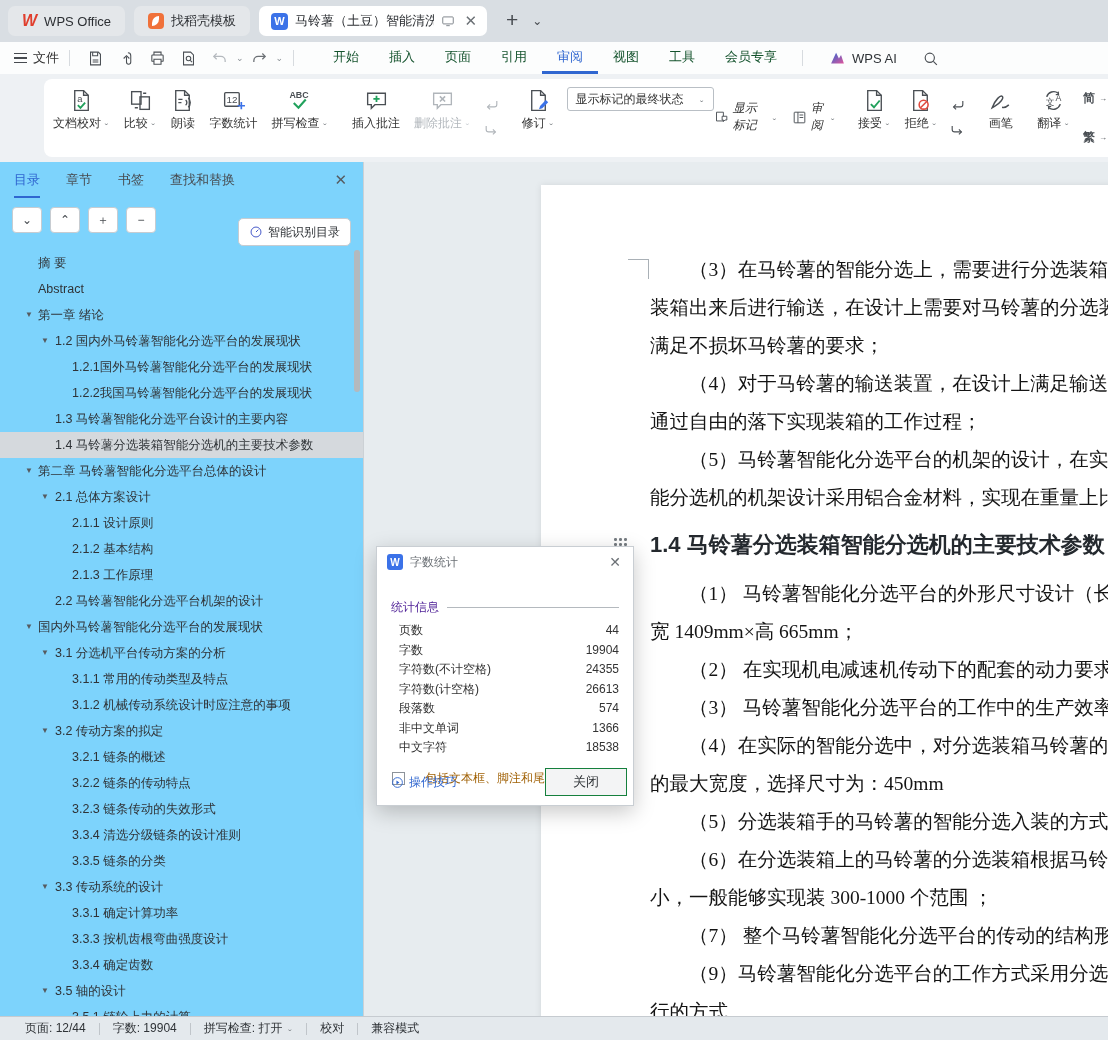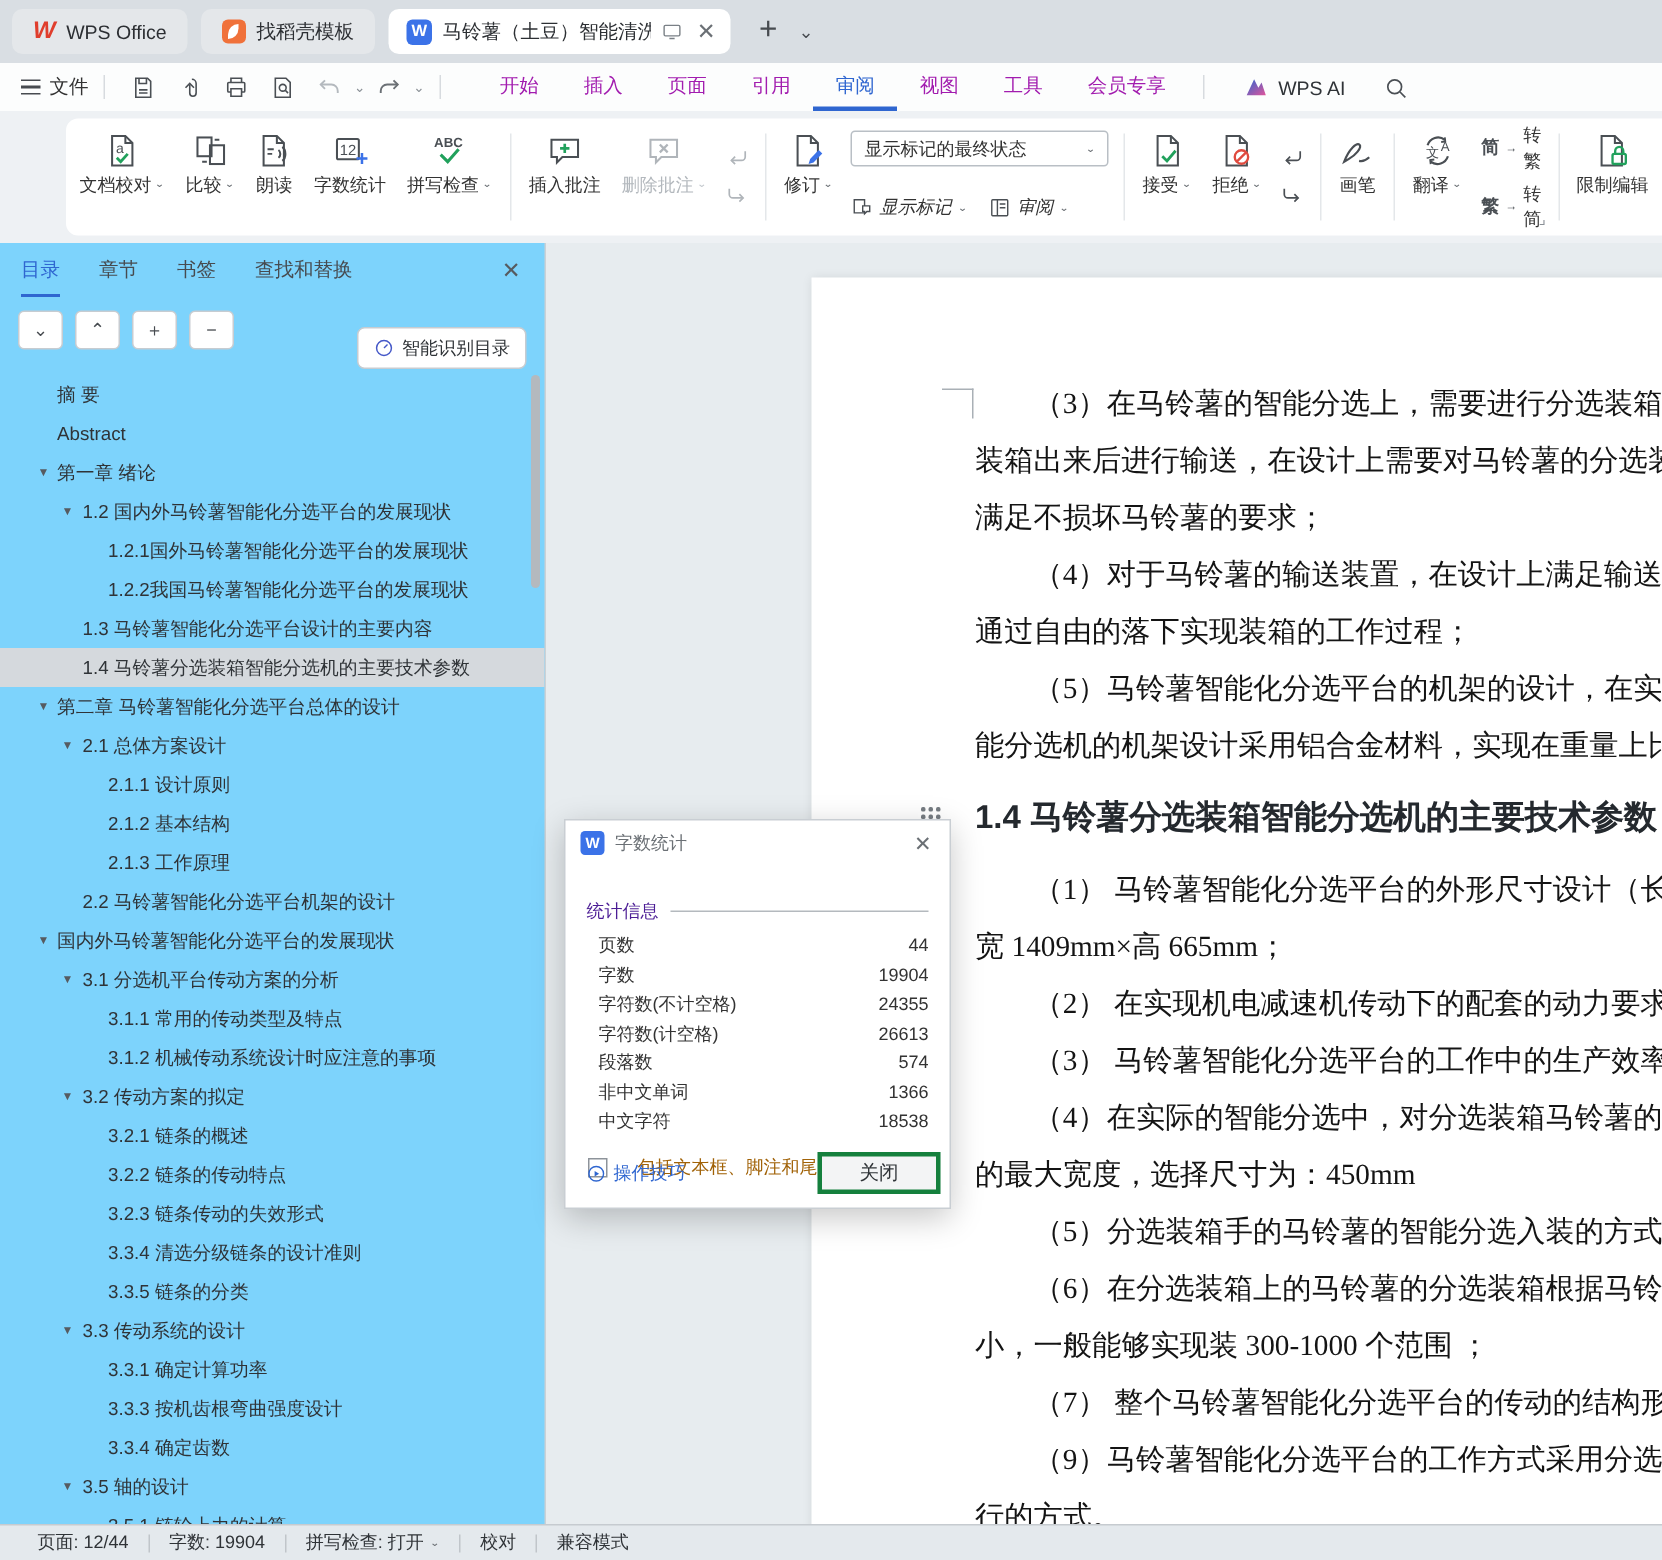--- a/index.html
+++ b/index.html
@@ -31,41 +31,41 @@
   
   .menubar { height:32px; background:#fcfdfd; display:flex; align-items:center; padding-left:14px; }
   .ham { display:flex; flex-direction:column; gap:3px; margin-right:6px; }
   .ham i { width:13px; height:1.5px; background:#474b50; }
   .mdivider { width:1px; height:16px; background:#d7dbdf; margin:0 10px; }
   .qicon { padding:0 7px; color:#4a4f54; display:flex; align-items:center; }
   .qicon svg { width:17px; height:17px; }
   .qicon.gray svg path { stroke:#b4b9be; }
   .smallcaret { font-size:9px; color:#8a9096; margin-left:1px; }
   .mtabs { display:flex; height:32px; margin-left:14px; }
-  .mtab { padding:0 15px; line-height:29px; height:32px; color:#a21caf; border-bottom:3px solid transparent; }
+  .mtab { padding:0 15px; line-height:29px; height:32px; color:#14532d; border-bottom:3px solid transparent; }
   .mtab.active { color:#2f66d0; border-bottom-color:#2f66d0; }
   .ai { display:flex; align-items:center; gap:6px; margin-left:16px; color:#2f3337; }
   .msearch { margin-left:18px; }
 
   
   .ribbon { height:88px; background:#eef1f4; padding:5px 0 5px 44px; }
   .ribbon-card { background:#fff; border-radius:8px 0 0 8px; height:78px; display:flex;
                  align-items:stretch; padding:5px 2px; }
   .rgroup { display:flex; align-items:stretch; position:relative; }
   .rsep { width:1px; background:#e4e7ea; margin:5px 5px; }
   .rbtn { display:flex; flex-direction:column; align-items:center; justify-content:flex-start;
           padding:4px 7px 2px; font-size:12px; color:#333; gap:4px; border-radius:4px; }
   .rbtn svg { width:25px; height:25px; }
   .rbtn .lbl { white-space:nowrap; display:flex; align-items:center; gap:2px; line-height:12px; }
   .rbtn.disabled { color:#b3b8bd; }
   .caret { font-size:8px; color:#6b7075; transform:scaleY(.8); }
   .disabled .caret { color:#c3c8cd; }
   .navcol { display:flex; flex-direction:column; justify-content:center; gap:8px; padding:0 5px; }
   .navcol svg { width:17px; height:17px; }
-  .mcol { display:flex; flex-direction:column; justify-content:space-between; padding:3px 5px 5px; }
+  .mcol { display:flex; flex-direction:row; justify-content:space-between; padding:3px 5px 5px; }
   .mselect { width:172px; height:24px; border:1px solid #b9bfc5; border-radius:3px; font-size:12px;
              color:#333; display:flex; align-items:center; justify-content:space-between;
              padding:0 8px; background:#fff; }
   .mrow { display:flex; gap:14px; font-size:12px; color:#333;font-style:italic; }
   .sbtn { display:flex; align-items:center; gap:4px; }
   .sbtn svg { width:15px; height:15px; }
   .ccol { display:flex; flex-direction:column; justify-content:center; gap:5px; padding:0 6px; font-size:12px; }
   .cvrow { display:flex; align-items:center; gap:4px; color:#333; }
   .cvg { font-size:12px; font-weight:700; color:#4a4f54; position:relative; }
   .cvarr { font-size:8px; color:#4a4f54; vertical-align:sub; }
@@ -124,21 +124,21 @@
   .dlg-close { margin-left:auto; font-size:14px; color:#6b7075; padding:0 2px; }
   .dlg-body { padding:2px 14px 0; }
   .sect { display:flex; align-items:center; gap:8px; color:#4c1d95; margin:20px 0 5px; }
   .sect::after { content:""; flex:1; border-top:1px solid #b4b9be; }
   .drow { display:flex; justify-content:space-between; height:19.5px; line-height:19.5px; padding-left:8px; }
   .chk { margin-top:12px; display:flex; align-items:center; gap:20px; padding-left:1px; color:#a16207; }
   .box { width:13px; height:13px; border:1px solid #8d939a; background:#fff; flex:none; }
   .dlg-footer { position:absolute; bottom:4px; left:0; right:0; height:38px; display:flex;
                 align-items:center; padding:0 6px 0 14px; }
   .tips { color:#2f66d0; display:flex; align-items:center; gap:5px; }
-  .closebtn { margin-left:auto; width:82px; height:28px; border:3px solid #15803d; background:#f3f4f5;
+  .closebtn { margin-left:auto; width:82px; height:28px; border:1px solid #15803d; background:#f3f4f5;
               display:flex; align-items:center; justify-content:center; font-size:13px; color:#2f3337; }
 
   
   .statusbar { position:absolute; left:0; right:0; bottom:0; height:24px; background:#e4e9ed;
                border-top:1px solid #c6cbd0; display:flex; align-items:center; padding-left:12px;
                font-size:12px; color:#2f3337; }
   .sitem { padding:0 13px; display:flex; align-items:center; gap:4px; white-space:nowrap; }
   .sdiv { width:1px; height:12px; background:#c0c5ca; }
 </style>
 </head>

